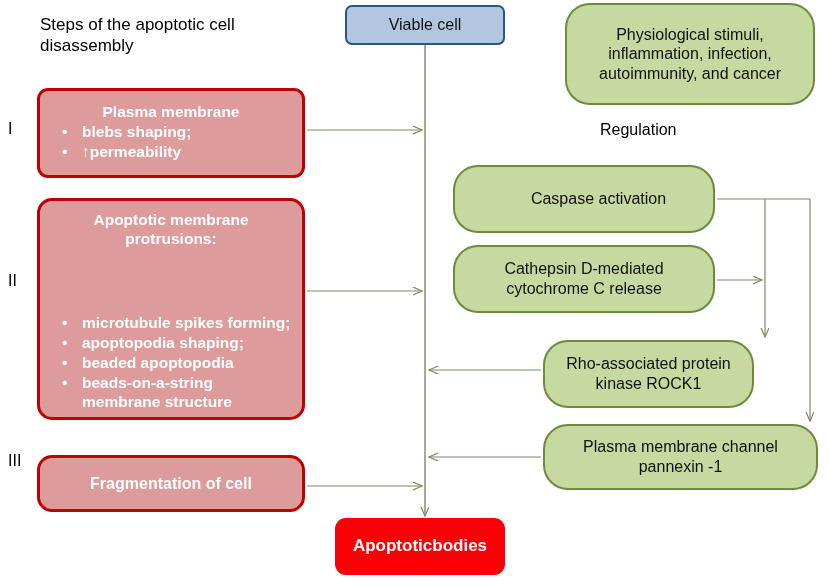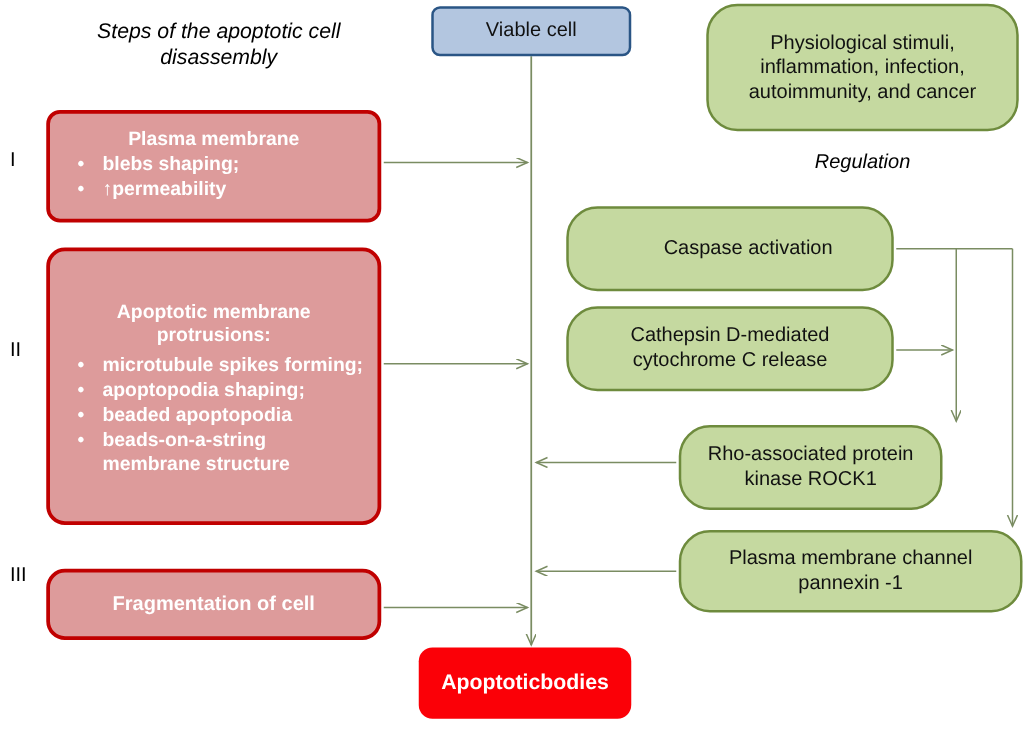--- a/index.html
+++ b/index.html
@@ -97,23 +97,22 @@
     font-weight: bold;
     font-size: 17px;
     flex-direction: row;
   }
 
   
   .plain-label {
     position: absolute;
     color: #000000;
     font-size: 16px;
-    text-align: center;
+    text-align: left;
     line-height: 1.25;
-    font-style: italic;
   }
   .roman {
     position: absolute;
     color: #000000;
     font-size: 16px;
     text-align: left;
   }
 
   
   #wires {
@@ -171,21 +170,21 @@
         <span class="bullet">•</span>
         <span>blebs shaping;</span>
       </li>
       <li>
         <span class="bullet">•</span>
         <span>↑permeability</span>
       </li>
     </ul>
   </div>
 
-  <div class="node step-box" style="left:37px; top:198px; width:268px; height:222px; justify-content:center; padding-top:10px;">
+  <div class="node step-box" style="left:37px; top:198px; width:268px; height:222px; justify-content:space-between; padding-top:10px;">
     <div class="head" style="padding:0 18px;">Apoptotic membrane protrusions:</div>
     <ul style="margin-top:4px;">
       <li>
         <span class="bullet">•</span>
         <span>microtubule spikes forming;</span>
       </li>
       <li>
         <span class="bullet">•</span>
         <span>apoptopodia shaping;</span>
       </li>

